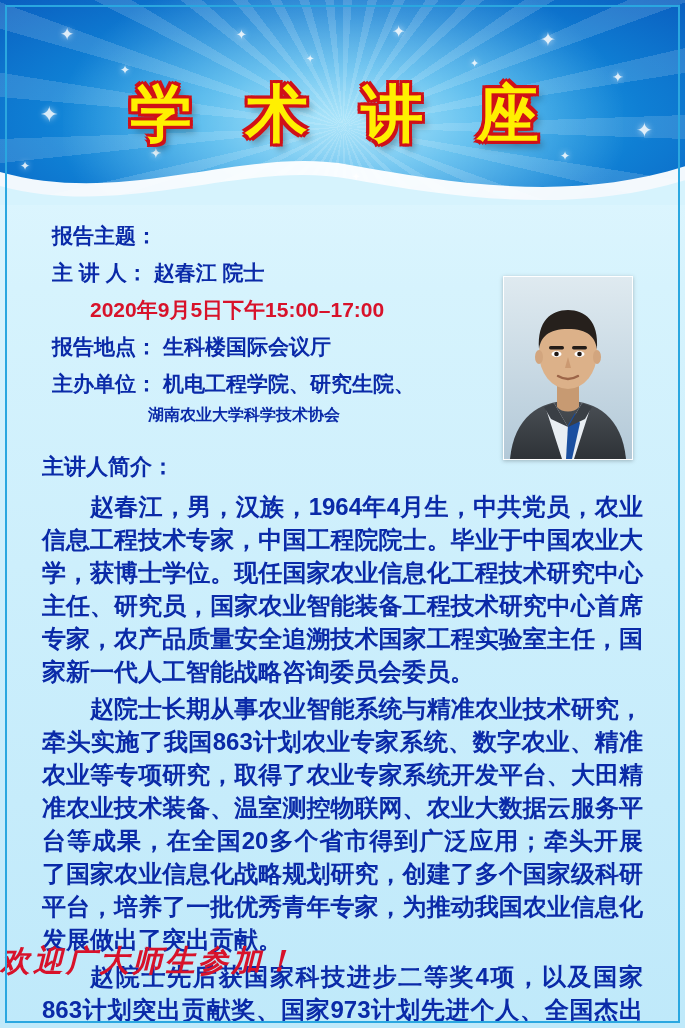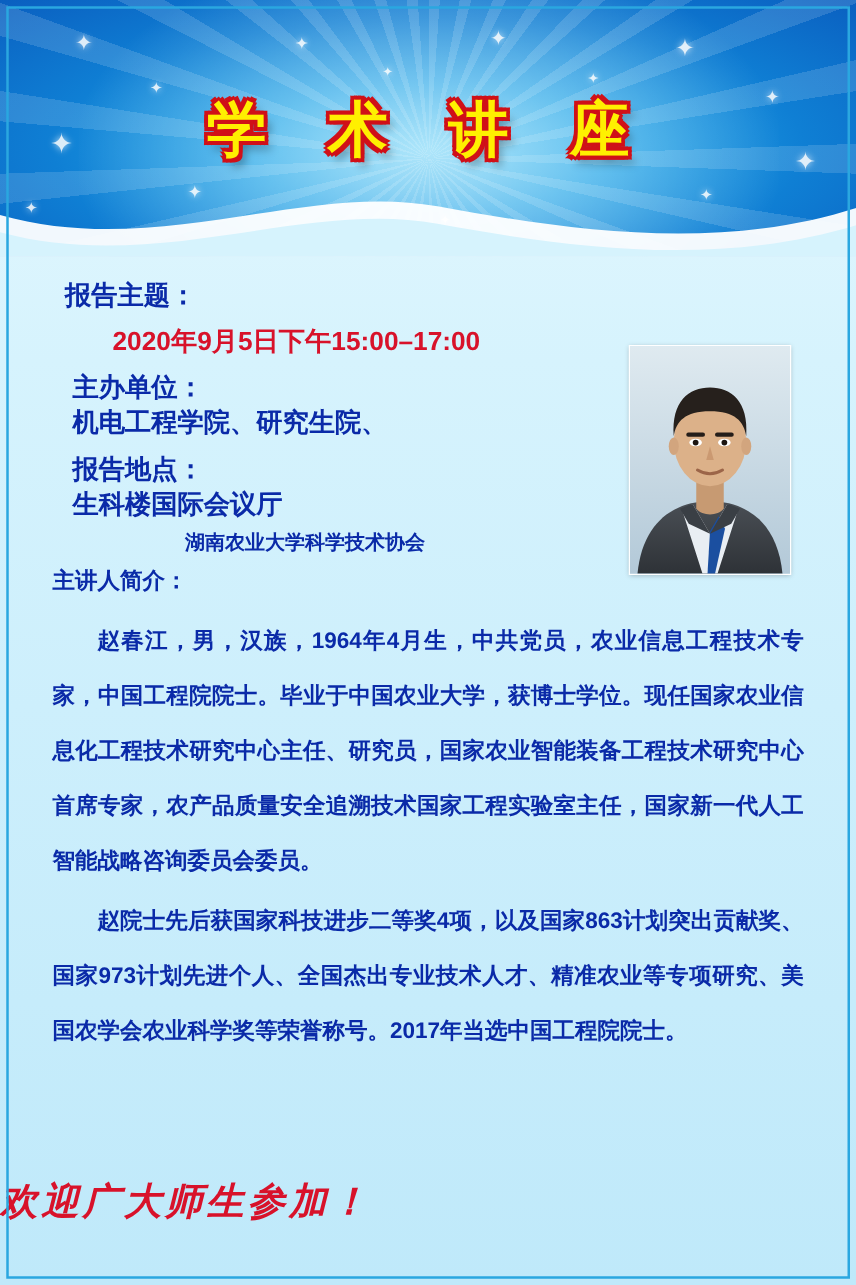--- a/index.html
+++ b/index.html
@@ -95,21 +95,21 @@
     left: 0;
     top: 72px;
     width: 685px;
     text-align: center;
     z-index: 5;
   }
   .title {
     display: inline-block;
     font-family: "DejaVu Serif", "Liberation Serif", serif;
     font-weight: bold;
-    font-size: 48px;
+    font-size: 62px;
     letter-spacing: 16px;
     color: #fff000;
     text-shadow:
       -3px -3px 0 #d01018, 3px -3px 0 #d01018,
       -3px 3px 0 #d01018, 3px 3px 0 #d01018,
       0 -3px 0 #d01018, 0 3px 0 #d01018,
       -3px 0 0 #d01018, 3px 0 0 #d01018,
       5px 6px 7px rgba(0,0,0,0.35);
   }
 
@@ -122,21 +122,20 @@
     z-index: 10;
   }
   .info-row {
     display: flex;
     align-items: baseline;
     margin-bottom: 9px;
     font-size: 21px;
     font-weight: bold;
     color: #0a2aa8;
     white-space: nowrap;
-    flex-direction: column;
   }
   .info-label {
     color: #0a2aa8;
     letter-spacing: 0px;
   }
   .info-value {
     color: #0a2aa8;
     margin-left: 6px;
   }
   .info-value.red {
@@ -162,37 +161,37 @@
     overflow: hidden;
     z-index: 12;
   }
   .photo svg { display: block; }
 
   
   .bio-title {
     position: absolute;
     left: 42px;
     top: 452px;
-    font-size: 18px;
+    font-size: 22px;
     font-weight: bold;
     color: #0a2aa8;
     z-index: 10;
   }
   .bio {
     position: absolute;
     left: 42px;
     top: 490px;
     width: 601px;
     z-index: 10;
   }
   .bio p {
     margin: 0 0 4px 0;
     text-indent: 2em;
-    font-size: 18px;
-    line-height: 44px;
+    font-size: 24px;
+    line-height: 33px;
     color: #0a2aa8;
     font-weight: bold;
     text-align: justify;
     text-justify: inter-ideograph;
   }
 
   
   .footer {
     position: absolute;
     left: 0;
@@ -244,29 +243,33 @@
       <path d="M0,30 C130,72 250,6 360,26 C470,46 590,64 705,24 L705,70 L0,70 Z" fill="#ffffff" opacity="0.95"></path>
       <path d="M0,44 C130,84 250,20 360,40 C470,60 590,76 705,38 L705,70 L0,70 Z" fill="#d6f3fd"></path>
     </svg>
   </div>
 
   <div class="info">
     <div class="info-row">
       <span class="info-label">报告主题：</span>
     </div>
     <div class="info-row">
+      <span class="info-label">主 讲 人：</span>
+      <span class="info-value">赵春江  院士</span>
+    </div>
+    <div class="info-row">
       <span class="info-value red">2020年9月5日下午15:00–17:00</span>
+    </div>
+    <div class="info-row">
+      <span class="info-label">报告地点：</span>
+      <span class="info-value">生科楼国际会议厅</span>
     </div>
     <div class="info-row">
       <span class="info-label">主办单位：</span>
       <span class="info-value">机电工程学院、研究生院、</span>
-    </div>
-    <div class="info-row">
-      <span class="info-label">报告地点：</span>
-      <span class="info-value">生科楼国际会议厅</span>
     </div>
     <div class="info-sub">湖南农业大学科学技术协会</div>
   </div>
 
   <div class="photo">
     <svg width="128" height="182" viewBox="0 0 128 182">
       <defs>
         <linearGradient id="bgg" x1="0" y1="0" x2="0" y2="1">
           <stop offset="0%" stop-color="#dfeaf0"></stop>
           <stop offset="100%" stop-color="#b3c9d8"></stop>
@@ -306,20 +309,21 @@
       <ellipse cx="93" cy="80" rx="4" ry="7" fill="#d2a57e"></ellipse>
 
       <path d="M50,126 L64,150 L47,142 L40,130 Z" fill="#3a3f45"></path>
       <path d="M78,126 L64,150 L81,142 L88,130 Z" fill="#3a3f45"></path>
     </svg>
   </div>
 
   <div class="bio-title">主讲人简介：</div>
   <div class="bio">
     <p>赵春江，男，汉族，1964年4月生，中共党员，农业信息工程技术专家，中国工程院院士。毕业于中国农业大学，获博士学位。现任国家农业信息化工程技术研究中心主任、研究员，国家农业智能装备工程技术研究中心首席专家，农产品质量安全追溯技术国家工程实验室主任，国家新一代人工智能战略咨询委员会委员。</p>
+    <p>赵院士长期从事农业智能系统与精准农业技术研究，牵头实施了我国863计划农业专家系统、数字农业、精准农业等专项研究，取得了农业专家系统开发平台、大田精准农业技术装备、温室测控物联网、农业大数据云服务平台等成果，在全国20多个省市得到广泛应用；牵头开展了国家农业信息化战略规划研究，创建了多个国家级科研平台，培养了一批优秀青年专家，为推动我国农业信息化发展做出了突出贡献。</p>
     <p>赵院士先后获国家科技进步二等奖4项，以及国家863计划突出贡献奖、国家973计划先进个人、全国杰出专业技术人才、精准农业等专项研究、美国农学会农业科学奖等荣誉称号。2017年当选中国工程院院士。</p>
   </div>
 
   <div class="footer">
     <span class="footer-text">欢迎广大师生参加！</span>
   </div>
 
   <div class="frame"></div>
 </div>
 

